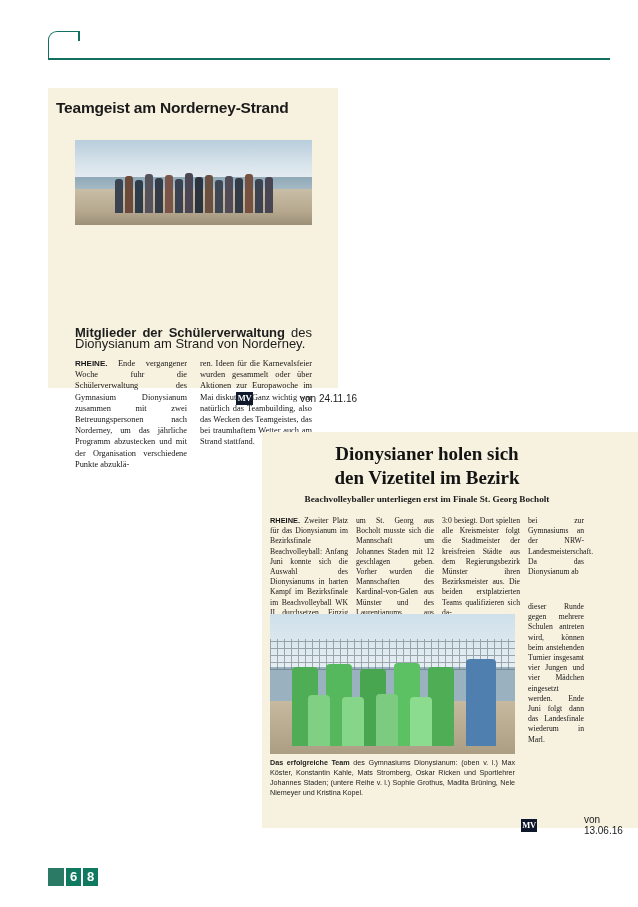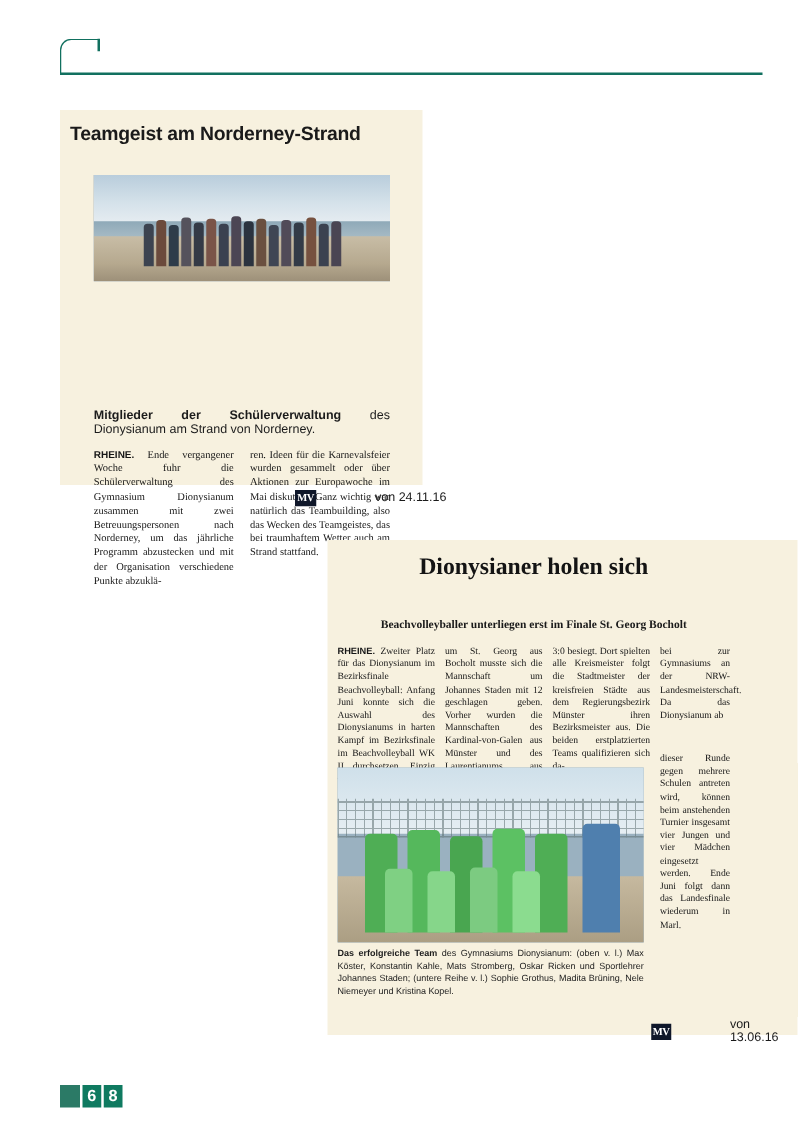--- a/index.html
+++ b/index.html
@@ -106,21 +106,21 @@
     bottom: 14%;
     width: 8px;
     border-radius: 3px 3px 0 0;
   }
   .a1-cap {
     position: absolute;
     left: 27px;
     top: 240px;
     width: 237px;
     font-family: "Liberation Sans", sans-serif;
-    font-size: 10px;
+    font-size: 13px;
     line-height: 10.5px;
     color: #1c1c1c;
     text-align: justify;
   }
   .a1-cap b { font-weight: bold; }
   .a1-cols {
     position: absolute;
     left: 27px;
     top: 270px;
     width: 237px;
@@ -319,20 +319,21 @@
 </div>
 
 <div class="credit" id="credit1">
   <div class="mv-logo">MV</div>
   <div class="credit-text">von 24.11.16</div>
 </div>
 
 <div class="article2">
   <div class="a2-head">
     <div>Dionysianer holen sich</div>
+    <div>den Vizetitel im Bezirk</div>
   </div>
   <div class="a2-sub">Beachvolleyballer unterliegen erst im Finale St. Georg Bocholt</div>
 
   <div class="a2-body">
     <div class="a2-col" id="a2c1">
       <b>RHEINE.</b><span> Zweiter Platz für das Dionysianum im Bezirksfinale Beachvolleyball: Anfang Juni konnte sich die Auswahl des Dionysianums in harten Kampf im Bezirksfinale im Beachvolleyball WK II durchsetzen. Einzig dem Gymnasi-</span>
     </div>
     <div class="a2-col" id="a2c2">um St. Georg aus Bocholt musste sich die Mannschaft um Johannes Staden mit 12 geschlagen geben. Vorher wurden die Mannschaften des Kardinal-von-Galen aus Münster und des Laurentianums aus Warendorf jeweils</div>
     <div class="a2-col" id="a2c3">3:0 besiegt. Dort spielten alle Kreismeister folgt die Stadtmeister der kreisfreien Städte aus dem Regierungsbezirk Münster ihren Bezirksmeister aus. Die beiden erstplatzierten Teams qualifizieren sich da-</div>
     <div class="a2-col" id="a2c4">bei zur Gymnasiums an der NRW-Landesmeisterschaft. Da das Dionysianum ab</div>

